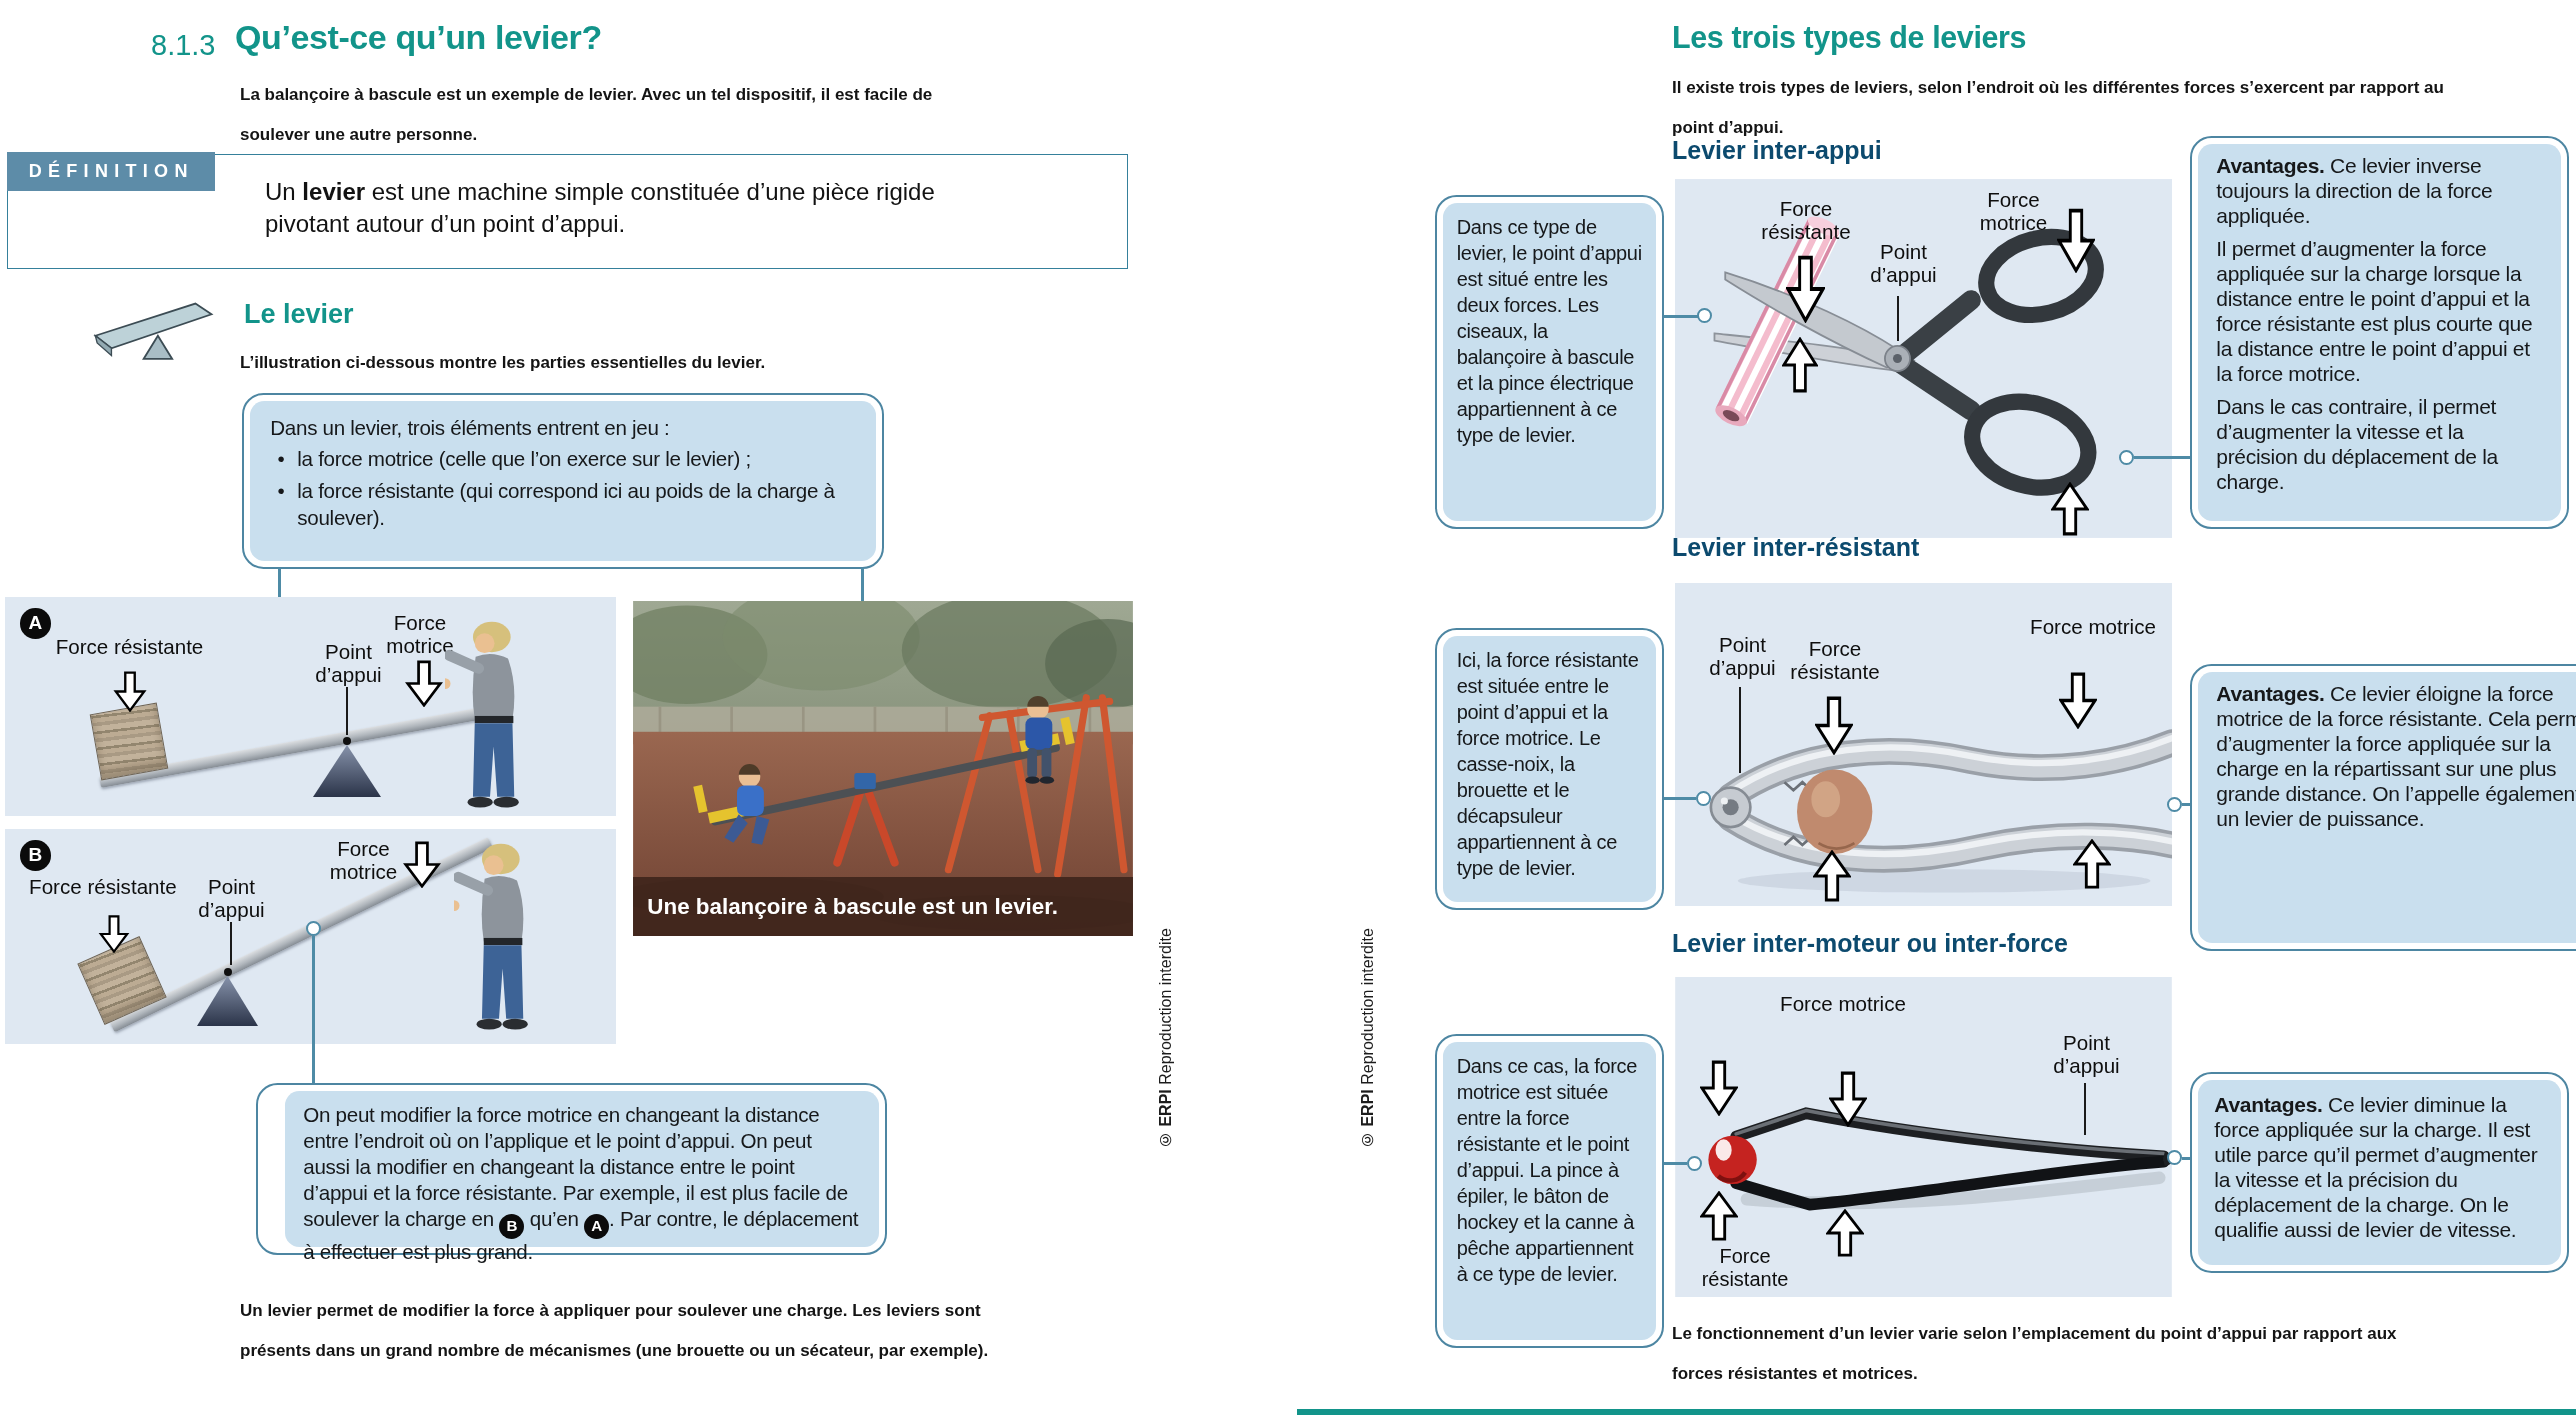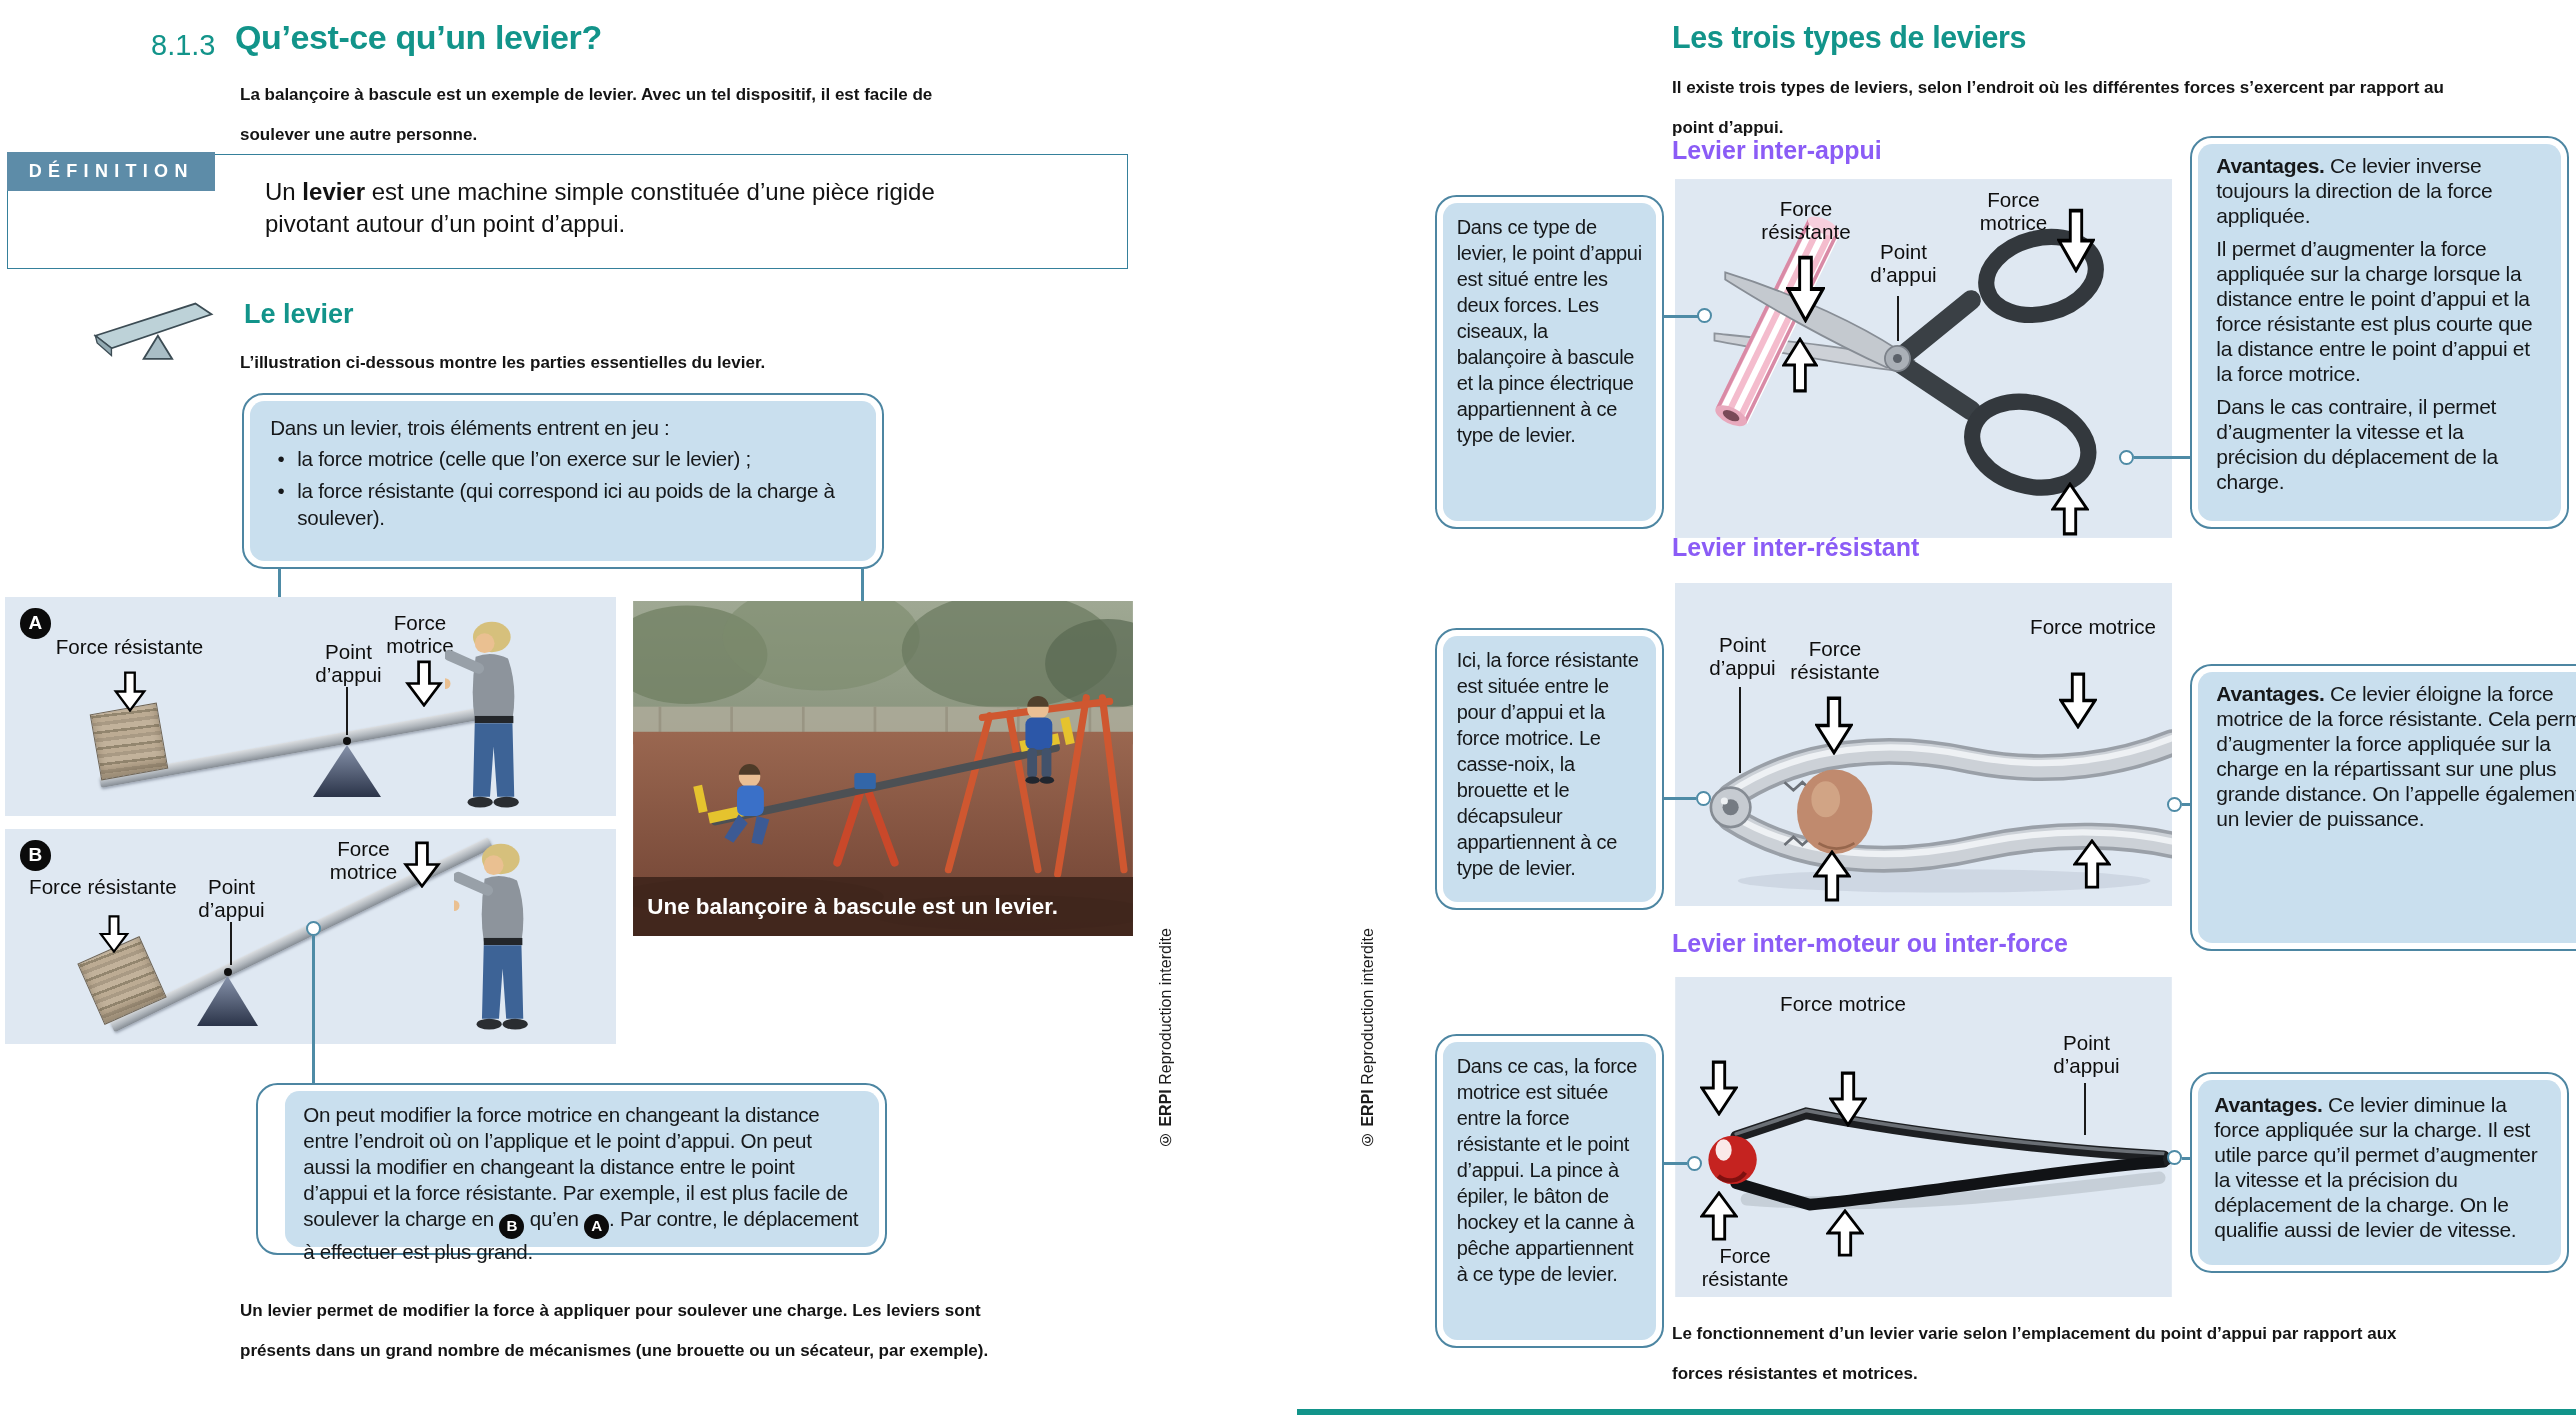--- a/index.html
+++ b/index.html
@@ -5,21 +5,21 @@
   html,body{margin:0;padding:0;background:#fff;}
   #page{position:relative;width:2576px;height:1416px;background:#fff;overflow:hidden;
         font-family:"Liberation Sans","DejaVu Sans",sans-serif;color:#121212;}
   .abs{position:absolute;}
   .teal{color:#12948a;}
   .body-p{font-size:17px;line-height:40px;color:#141414;font-weight:bold;}
   .h-main{font-size:34px;font-weight:bold;letter-spacing:-0.4px;}
   .h-num{font-size:29px;}
   .h-sub{font-size:27px;font-weight:bold;}
   .h-right{font-size:30.5px;font-weight:bold;letter-spacing:-0.4px;}
-  .h-type{font-size:25px;font-weight:bold;color:#8b5cf6;}
+  .h-type{font-size:25px;font-weight:bold;color:#0c4a6e;}
   .panel{position:absolute;background:#dfe8f2;}
   .bluebox{position:absolute;border:2.7px solid #4d86a2;border-radius:21.5px;background:#fff;padding:6.3px;box-sizing:border-box;}
   .bluebox .in{background:#c9dfee;border-radius:14.3px;height:100%;box-sizing:border-box;padding:12.6px 20px;
                font-size:20.6px;line-height:27px;letter-spacing:-0.3px;color:#16181a;}
   .descbox .in{padding:10.8px 13.4px;font-size:20px;line-height:26px;}
   .advbox .in{padding:9px 18px;font-size:21px;line-height:25px;}
   .advbox p{margin:0 0 8px 0;}
   .advbox p:last-child{margin-bottom:0;}
   .ebox ul{margin:4.5px 0 0 0;padding:0;list-style:none;}
   .ebox li{position:relative;padding-left:27px;margin-bottom:4.5px;}
@@ -331,21 +331,21 @@
   <div class="arrow-wrap" style="left:1813px;top:850px;transform:rotate(180deg);">
     <svg width="38" height="52" viewBox="0 0 40 52" preserveAspectRatio="none">
         <use href="#arrowP" fill="#fff" stroke="#000" stroke-width="3"></use>
       </svg></div>
   <div class="arrow-wrap" style="left:2073px;top:839px;transform:rotate(180deg);">
     <svg width="38" height="50" viewBox="0 0 40 52" preserveAspectRatio="none">
         <use href="#arrowP" fill="#fff" stroke="#000" stroke-width="3"></use>
       </svg></div>
 
   <div class="bluebox descbox" style="left:1435px;top:628px;width:229px;height:282px;">
-    <div class="in">Ici, la force résistante est située entre le pour d’appui et la force motrice. Le casse-noix, la brouette et le décapsuleur appartiennent à ce type de levier.</div>
+    <div class="in">Ici, la force résistante est située entre le point d’appui et la force motrice. Le casse-noix, la brouette et le décapsuleur appartiennent à ce type de levier.</div>
   </div>
   <div class="cline hline" style="left:1664px;top:797px;width:32px;"></div>
   <div class="ring" style="left:1696px;top:791px;"></div>
 
   <div class="bluebox advbox" style="left:2190px;top:664px;width:437px;height:287px;">
     <div class="in">
       <p><b>Avantages.</b> <span>Ce levier éloigne la force motrice de la force résistante. Cela permet d’augmenter la force appliquée sur la charge en la répartissant sur une plus grande distance. On l’appelle également un levier de puissance.</span></p>
     </div>
   </div>
   <div class="ring" style="left:2167px;top:797px;"></div>

